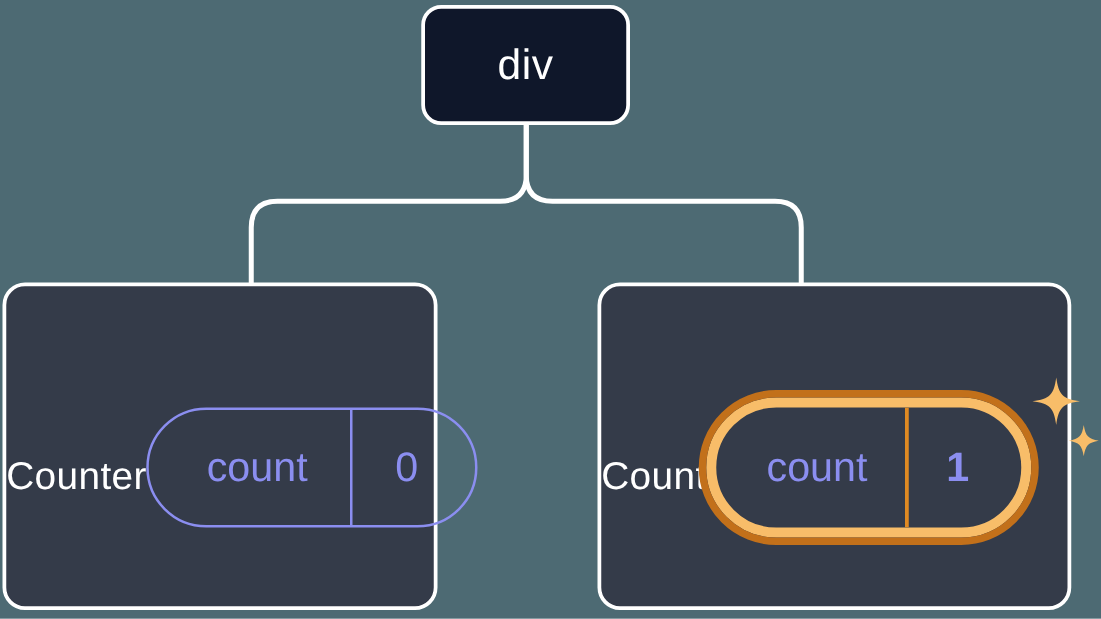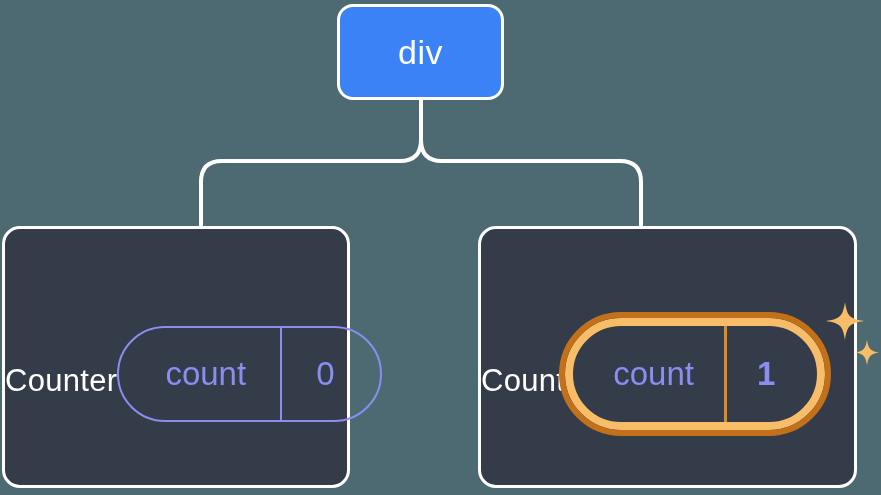--- a/index.html
+++ b/index.html
@@ -28,21 +28,21 @@
     height: 495px;
   }
 
   
   .root-node {
     position: absolute;
     left: 337px;
     top: 4px;
     width: 167px;
     height: 96px;
-    background: #3b82f6;
+    background: #0f172a;
     border: 3px solid #ffffff;
     border-radius: 16px;
     box-sizing: border-box;
     display: flex;
     align-items: center;
     justify-content: center;
   }
   .root-label {
     color: #ffffff;
     font-size: 34px;

